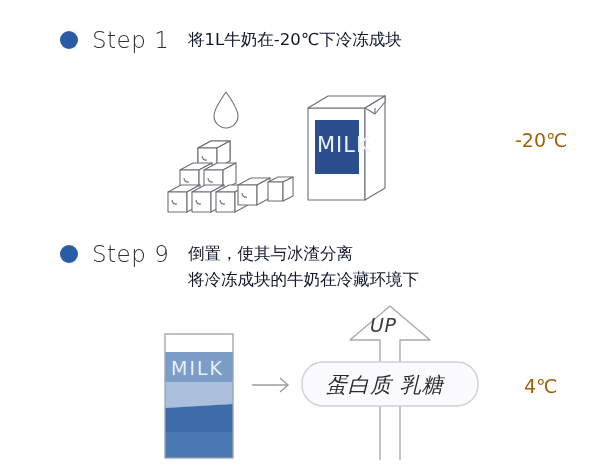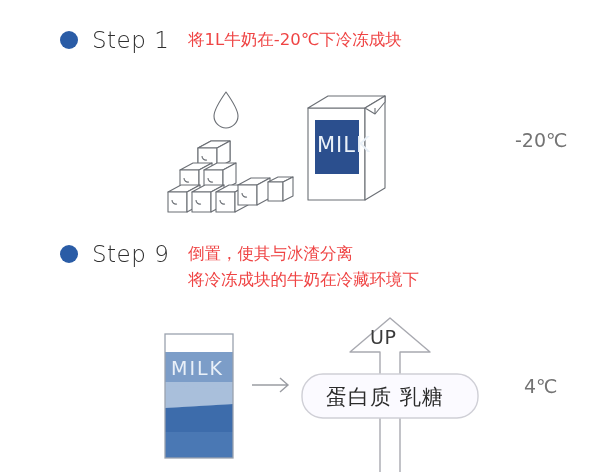--- a/index.html
+++ b/index.html
@@ -47,44 +47,44 @@
     white-space: nowrap;
     font-family: "DejaVu Sans", sans-serif;
     font-weight: 300;
   }
   .step-desc {
     position: absolute;
     left: 128px;
     top: 1px;
     font-size: 16.5px;
     line-height: 26px;
-    color: #ef4444;
+    color: #0f172a;
     white-space: nowrap;
     font-family: "DejaVu Sans", sans-serif;
   }
   .step-desc div { white-space: nowrap; }
 
   
   .temp {
     position: absolute;
     font-size: 19px;
-    color: #737373;
+    color: #a16207;
     font-family: "DejaVu Sans", sans-serif;
     white-space: nowrap;
   }
   #temp-cold { left: 515px; top: 129px; }
   #temp-fridge { left: 524px; top: 375px; }
 
   
   .art { position: absolute; }
   #ice-art    { left: 168px; top: 86px; }
   #carton1-art{ left: 303px; top: 84px; }
   #carton2-art{ left: 163px; top: 332px; }
   #arrow-art  { left: 252px; top: 372px; }
-  #up-art     { left: 290px; top: 332px; }
+  #up-art     { left: 290px; top: 320px; font-style: italic; }
 
   svg { display: block; overflow: visible; }
 
   .milk1-text {
     font-family: "DejaVu Sans", sans-serif;
     font-size: 21px;
     letter-spacing: 1px;
     fill: #eaf1f8;
   }
   .milk2-text {

